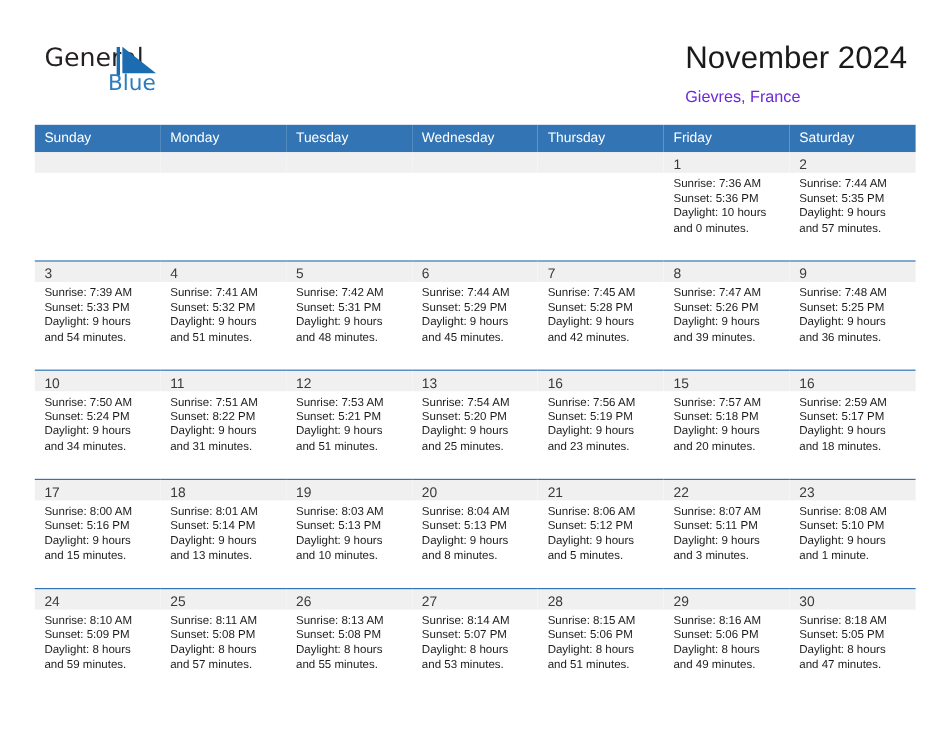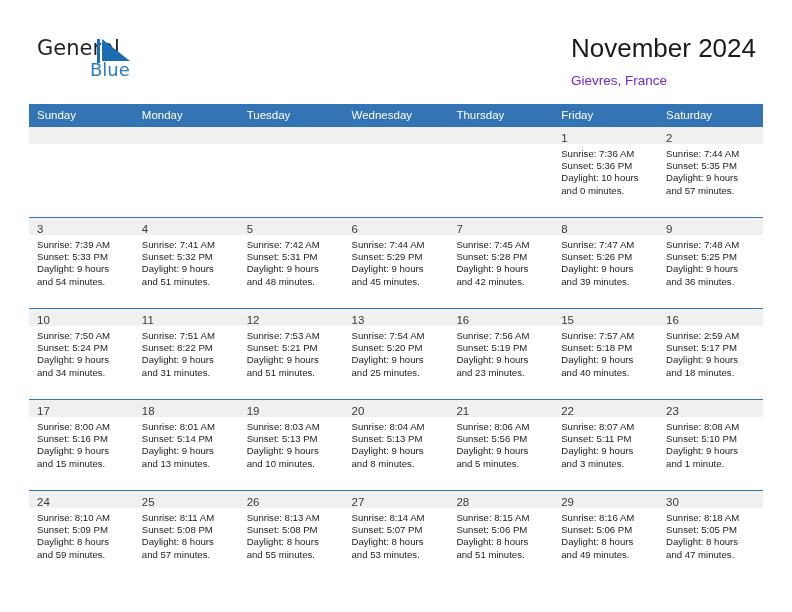--- a/index.html
+++ b/index.html
@@ -376,21 +376,21 @@
               <div>Daylight: 9 hours</div>
               <div>and 23 minutes.</div>
             </div>
           </td>
           <td class="day">
             <div class="datenum-band"><span class="datenum">15</span></div>
             <div class="details">
               <div>Sunrise: 7:57 AM</div>
               <div>Sunset: 5:18 PM</div>
               <div>Daylight: 9 hours</div>
-              <div>and 40 minutes.</div>
+              <div>and 20 minutes.</div>
             </div>
           </td>
           <td class="day">
             <div class="datenum-band"><span class="datenum">16</span></div>
             <div class="details">
               <div>Sunrise: 2:59 AM</div>
               <div>Sunset: 5:17 PM</div>
               <div>Daylight: 9 hours</div>
               <div>and 18 minutes.</div>
             </div>
@@ -431,21 +431,21 @@
               <div>Sunrise: 8:04 AM</div>
               <div>Sunset: 5:13 PM</div>
               <div>Daylight: 9 hours</div>
               <div>and 8 minutes.</div>
             </div>
           </td>
           <td class="day">
             <div class="datenum-band"><span class="datenum">21</span></div>
             <div class="details">
               <div>Sunrise: 8:06 AM</div>
-              <div>Sunset: 5:56 PM</div>
+              <div>Sunset: 5:12 PM</div>
               <div>Daylight: 9 hours</div>
               <div>and 5 minutes.</div>
             </div>
           </td>
           <td class="day">
             <div class="datenum-band"><span class="datenum">22</span></div>
             <div class="details">
               <div>Sunrise: 8:07 AM</div>
               <div>Sunset: 5:11 PM</div>
               <div>Daylight: 9 hours</div>

